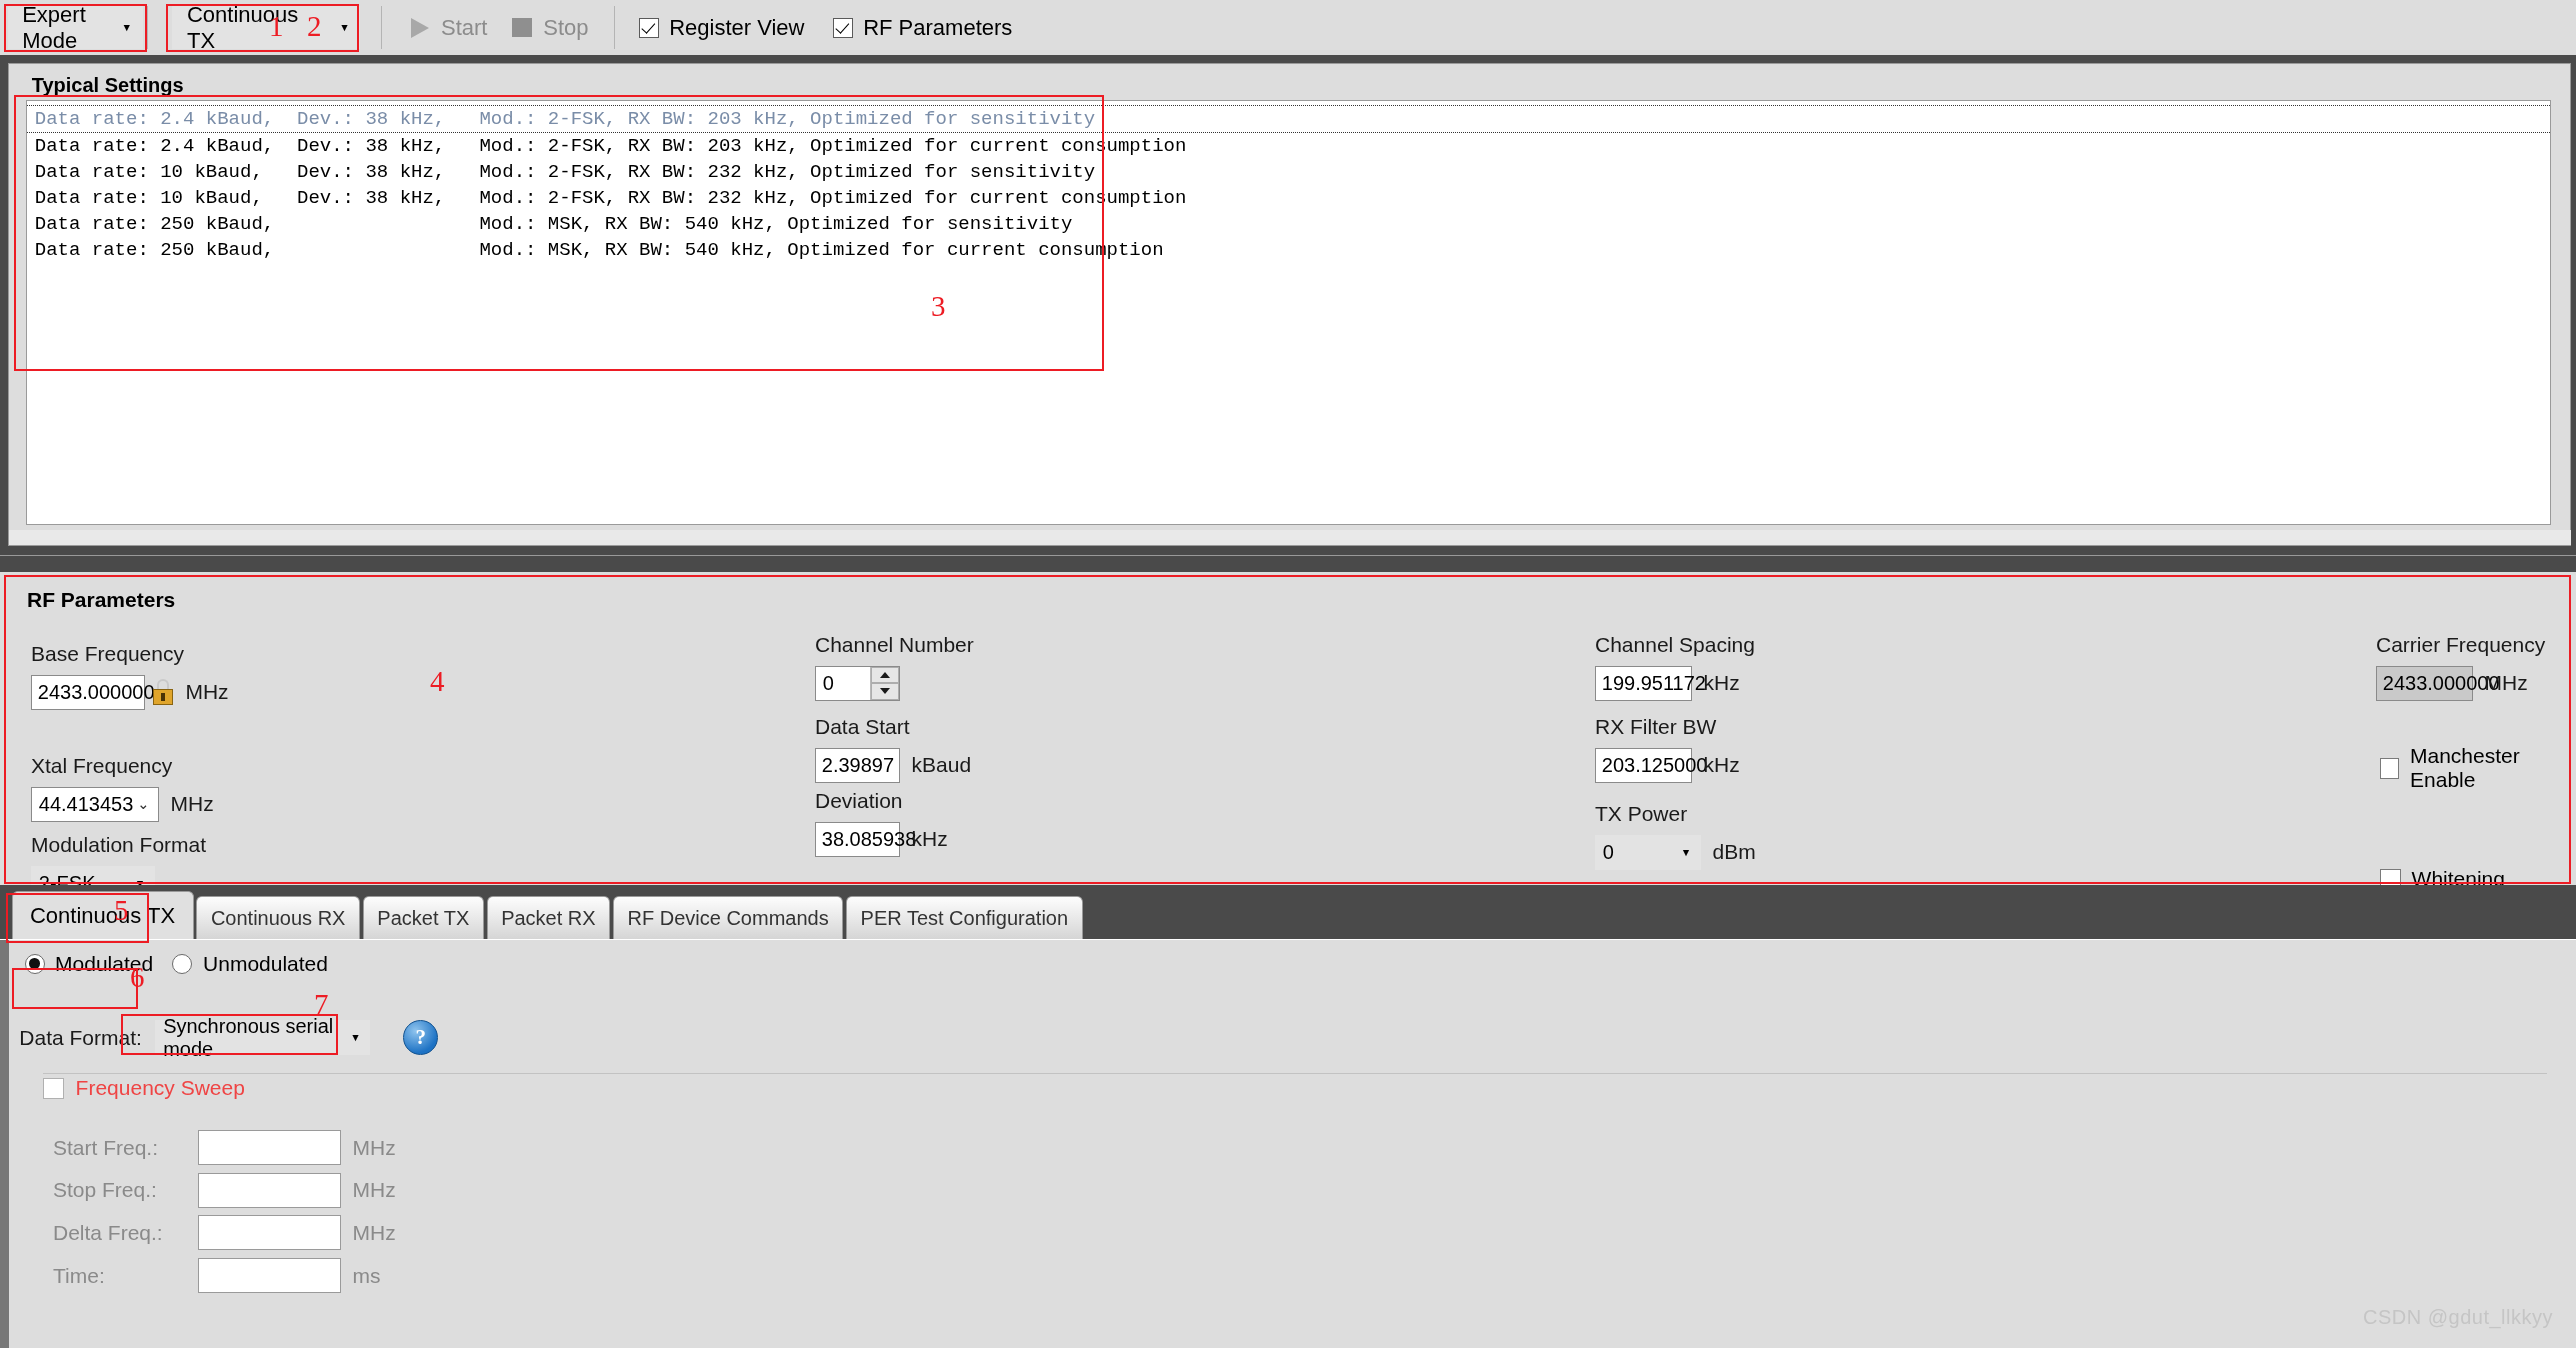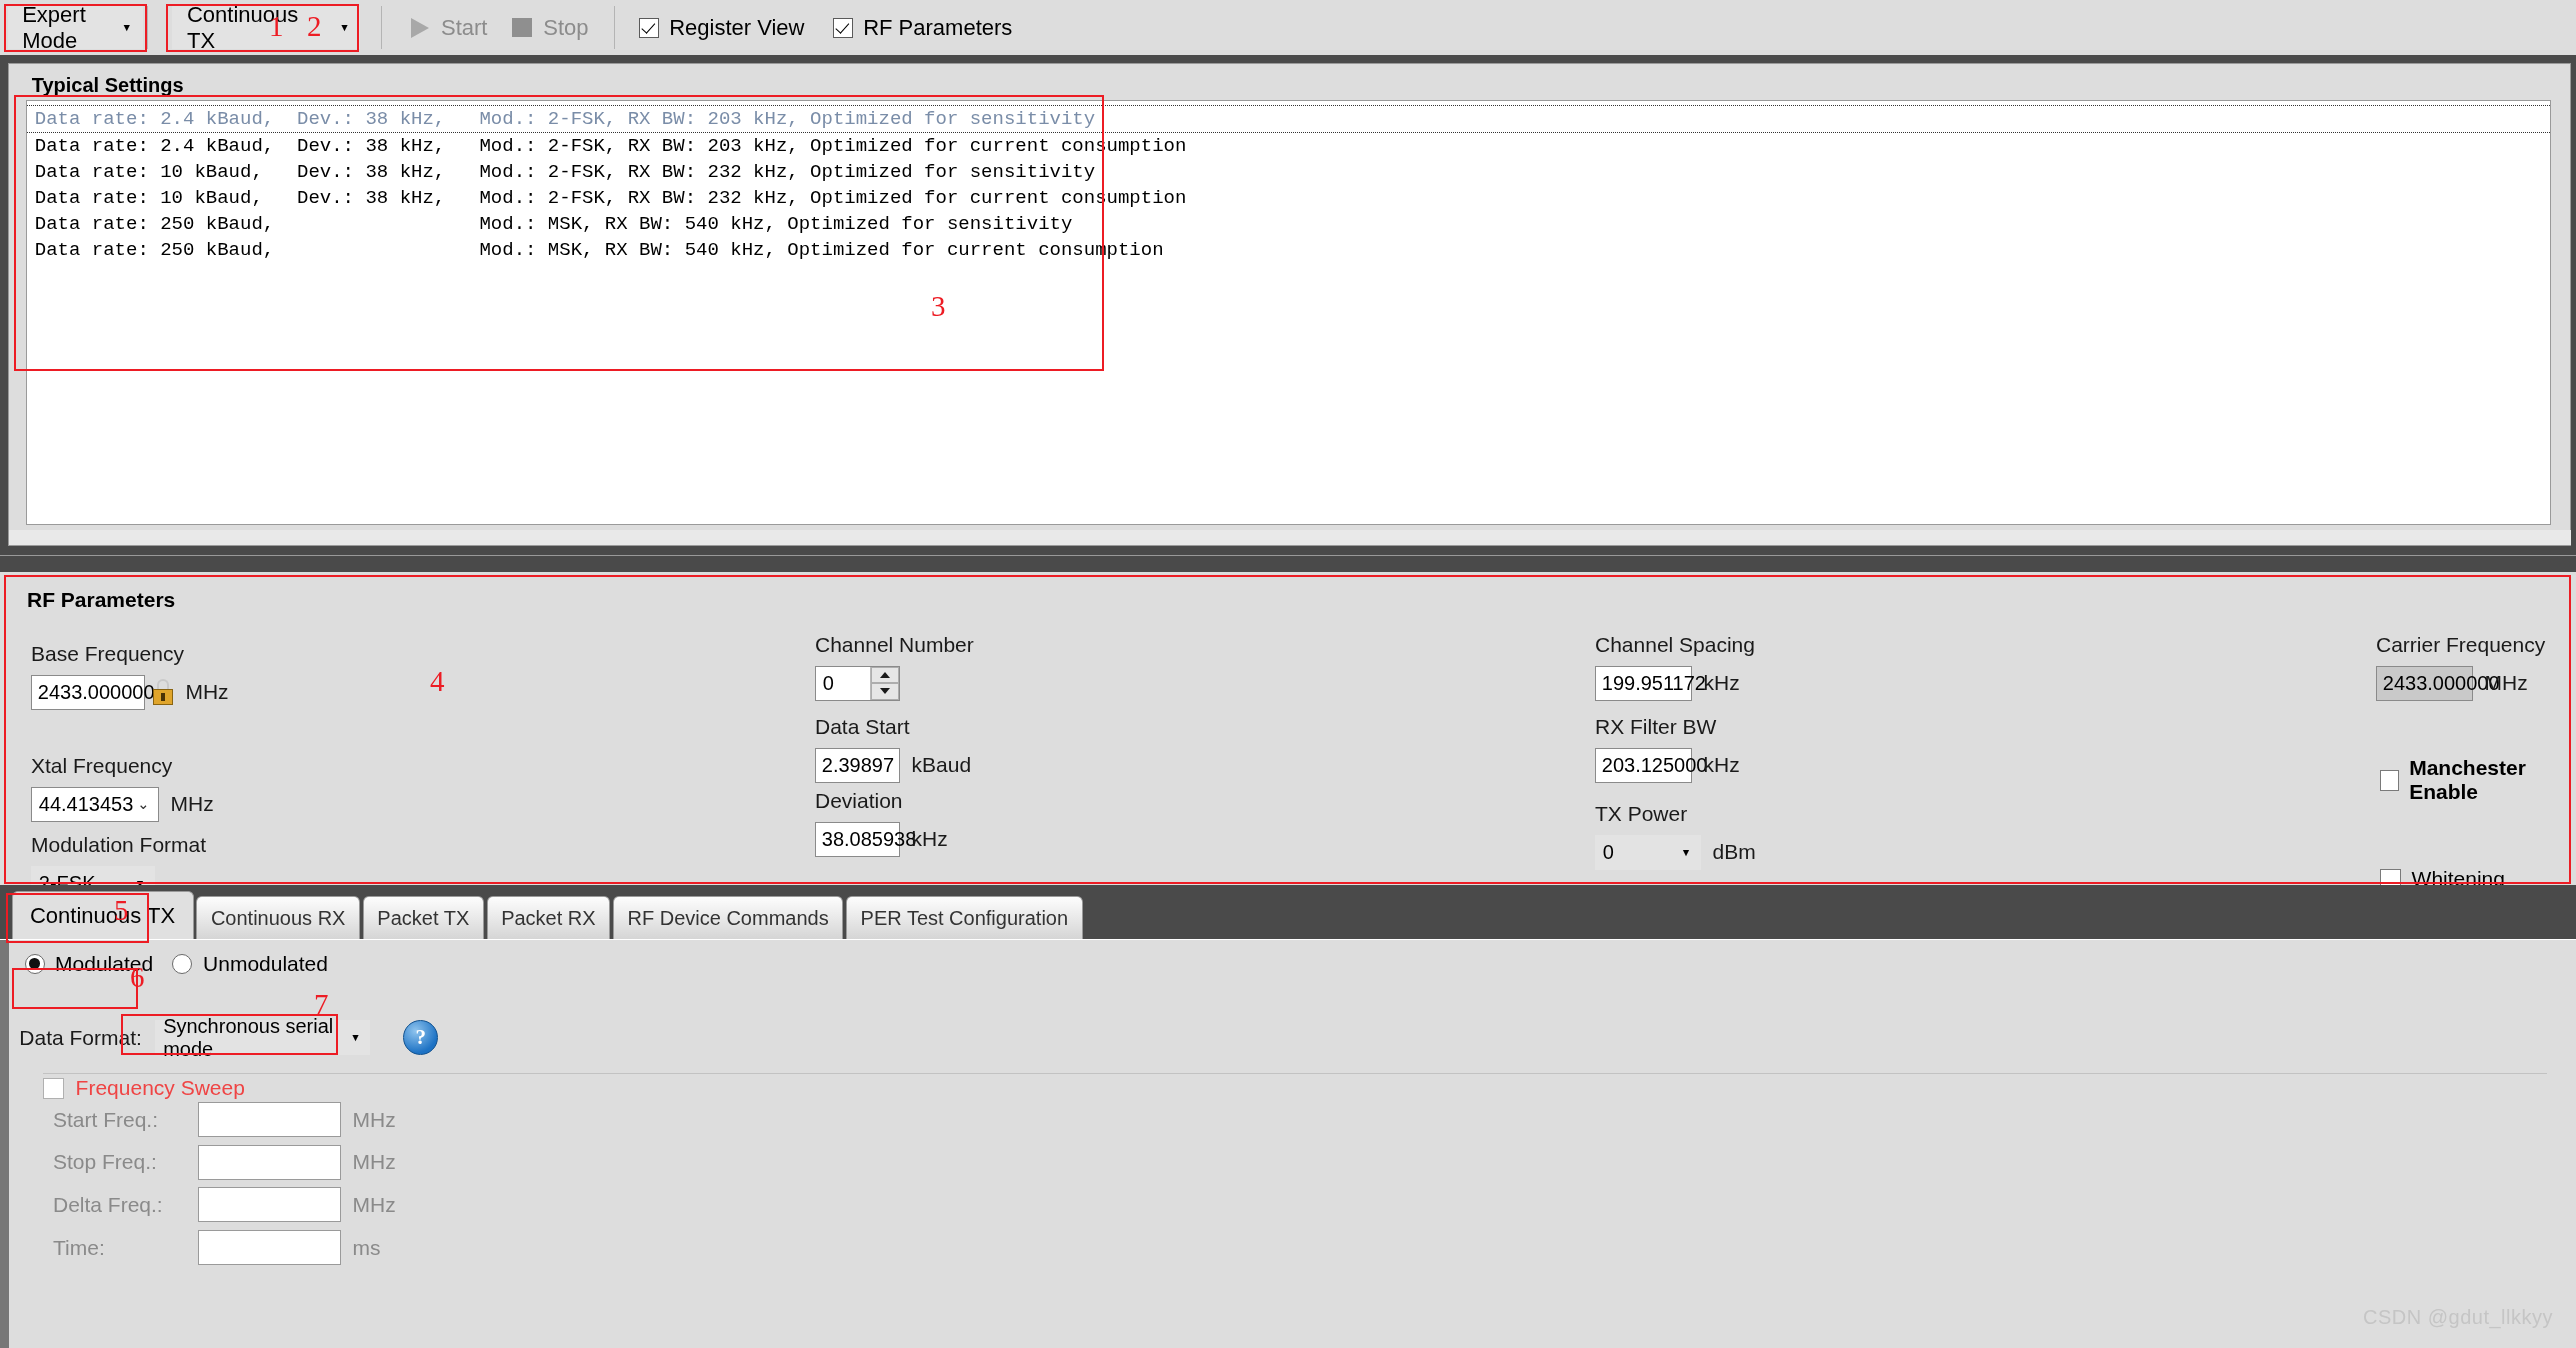--- a/index.html
+++ b/index.html
@@ -276,21 +276,21 @@
     </div>
   </div>
 
   <div class="col" style="left:2376px;top:61px;">
     <div class="fld-label">Carrier Frequency</div>
     <div class="row">
       <div class="txtin ro" style="width:97px;">2433.000000</div>
       <span class="unit">MHz</span>
     </div>
   </div>
-  <div class="col chk-rf" style="left:2380px;top:184px;font-weight:bold;">
+  <div class="col chk-rf" style="left:2380px;top:172px;">
     <span class="cbox2"></span>
     <span>Manchester Enable</span>
   </div>
   <div class="col chk-rf" style="left:2380px;top:295px;">
     <span class="cbox2"></span>
     <span>Whitening</span>
   </div>
 </div>
 
 <div id="tabstrip">
@@ -338,21 +338,21 @@
     </span>
 </div>
 
 <div id="divider" style="z-index:5;"></div>
 
 <div style="position:absolute;left:43px;top:1076px;display:flex;align-items:center;gap:11.6px;z-index:5;">
   <span style="width:21px;height:21px;background:#fff;border:1px solid #b0b0b0;box-sizing:border-box;"></span>
   <span style="font-size:21px;color:#ef4444;">Frequency Sweep</span>
 </div>
 
-<div style="position:absolute;left:53px;top:1102px;z-index:5;">
+<div style="position:absolute;left:53px;top:1130px;z-index:5;">
   <div class="row" style="margin-bottom:7.7px;">
     <span class="fs-lbl">Start Freq.:</span>
     <div class="fs-in"></div>
     <span class="fs-unit">MHz</span>
   </div>
   <div class="row" style="margin-bottom:7.7px;">
     <span class="fs-lbl">Stop Freq.:</span>
     <div class="fs-in"></div>
     <span class="fs-unit">MHz</span>
   </div>

